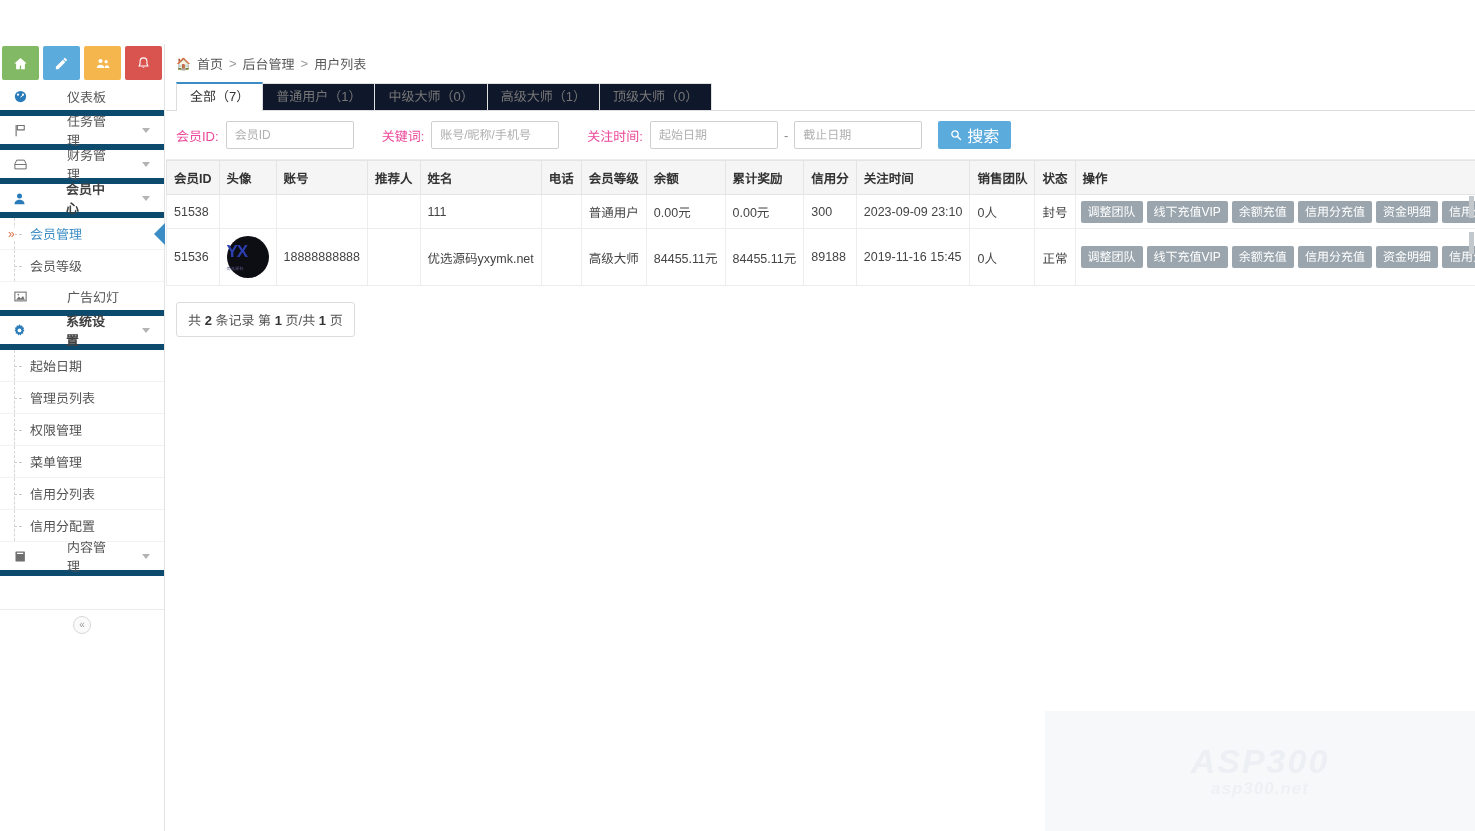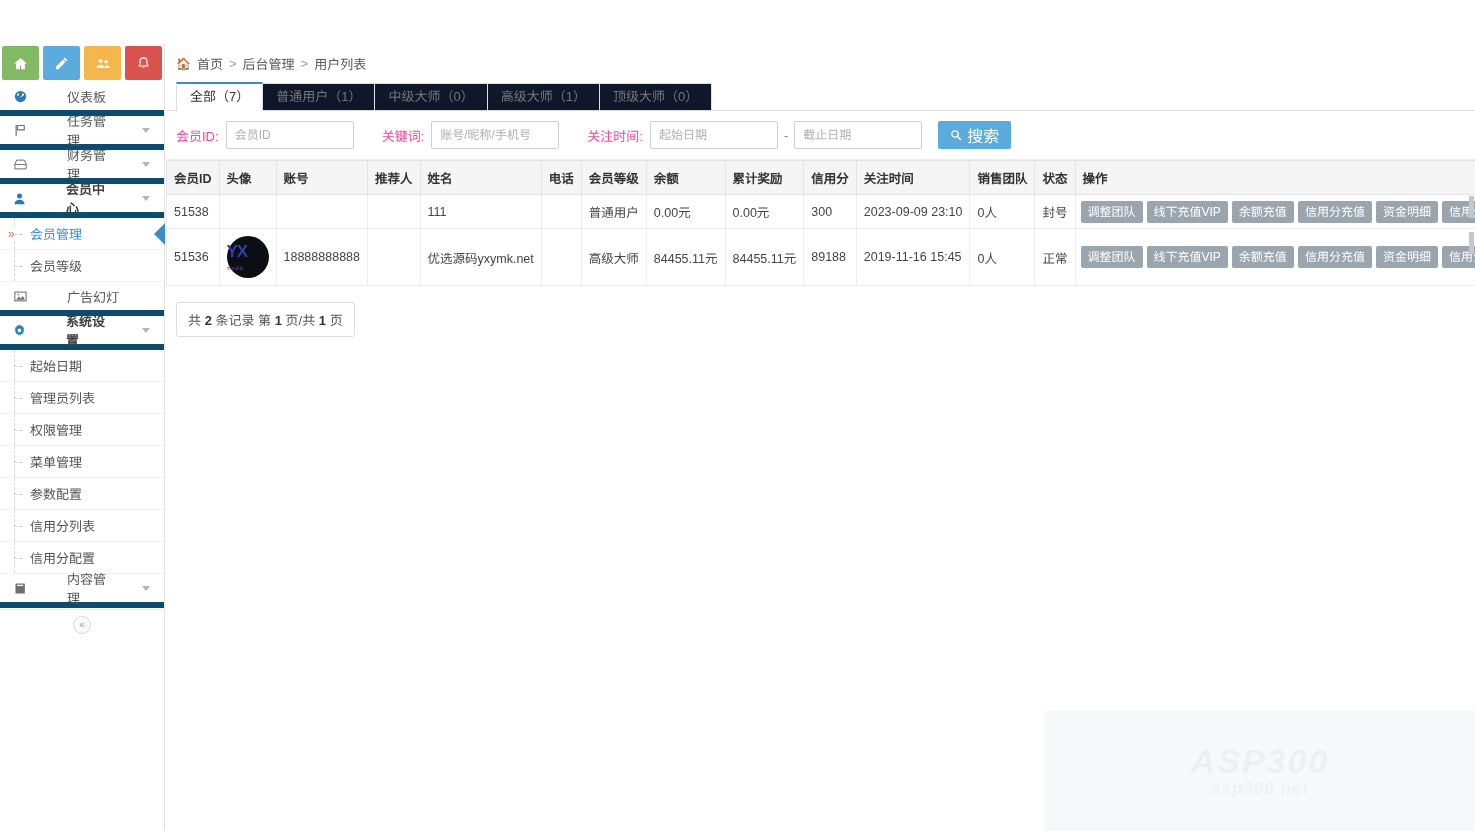--- a/index.html
+++ b/index.html
@@ -361,23 +361,20 @@
         <span>起始日期</span>
       </li>
       <li class="sub-item">
         <span>管理员列表</span>
       </li>
       <li class="sub-item">
         <span>权限管理</span>
       </li>
       <li class="sub-item">
         <span>菜单管理</span>
-      </li>
-      <li class="sub-item">
-        <span>参数配置</span>
       </li>
       <li class="sub-item">
         <span>信用分列表</span>
       </li>
       <li class="sub-item">
         <span>信用分配置</span>
       </li>
 
       <li class="menu-item">
         <span class="m-icon">

